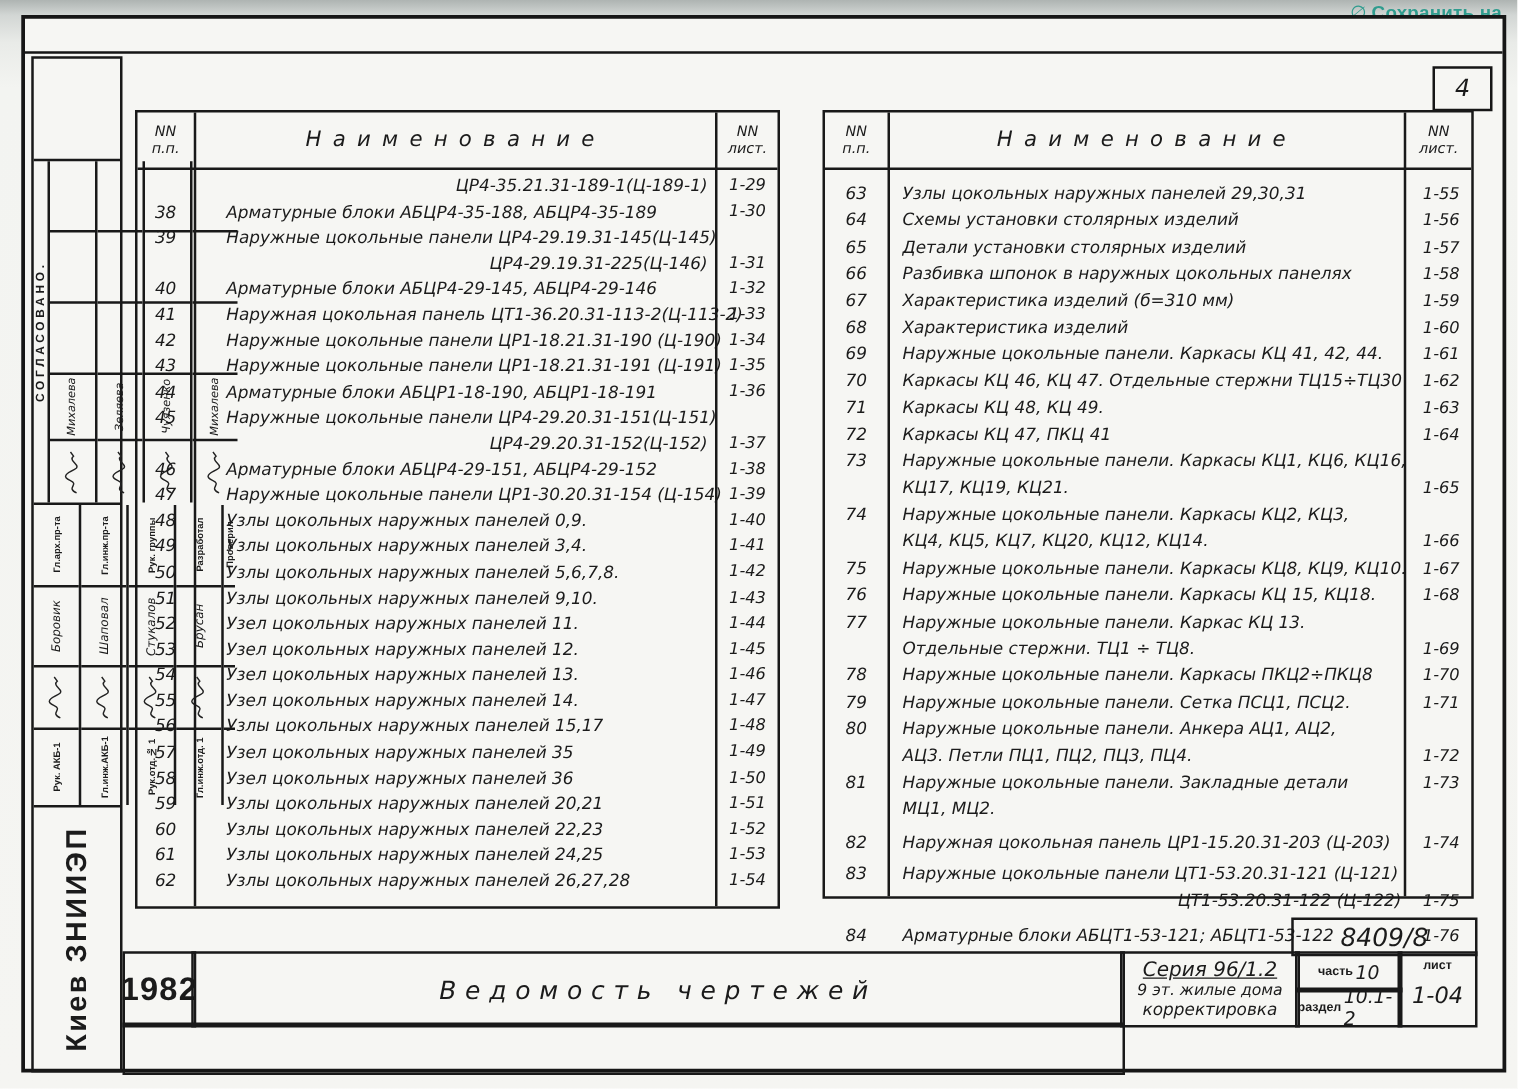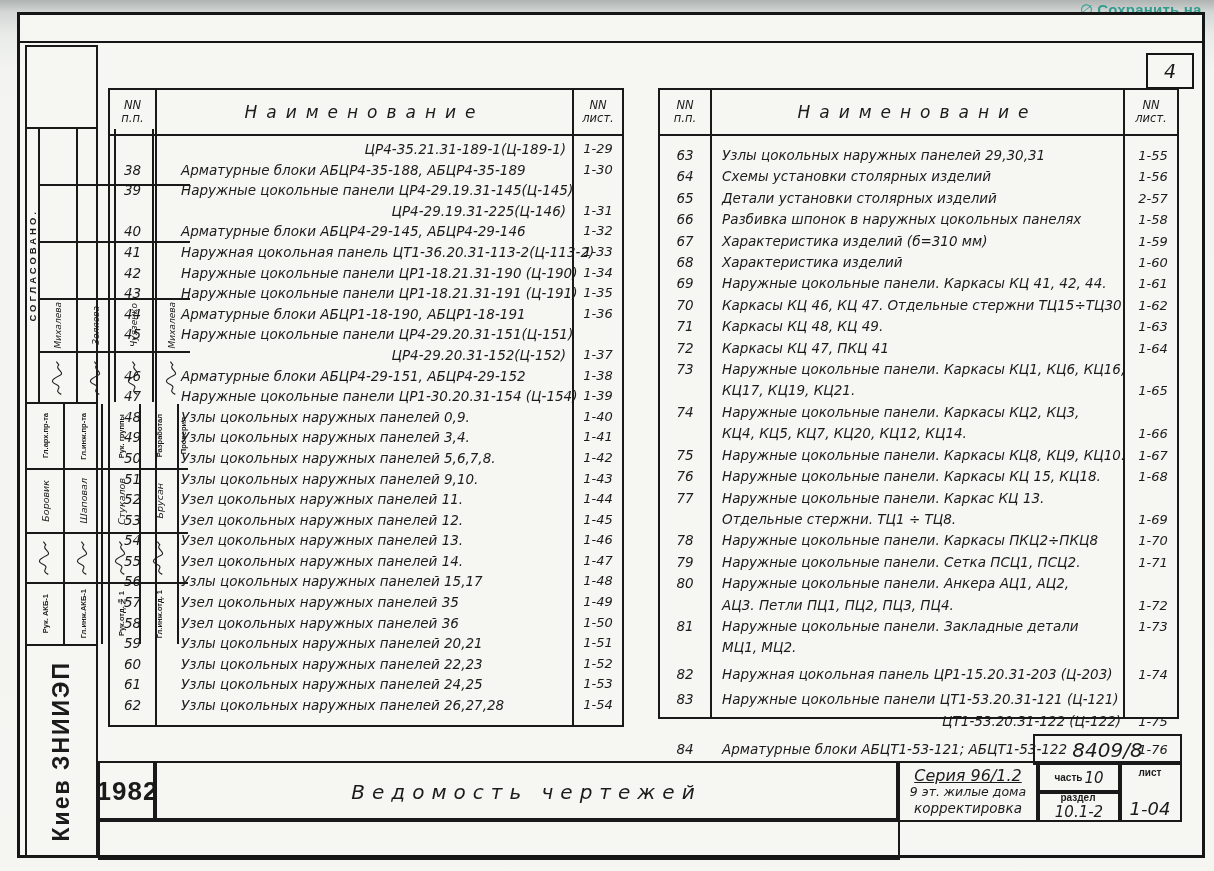--- a/index.html
+++ b/index.html
@@ -63,24 +63,24 @@
   .sb-org{flex:1;display:flex;align-items:center;justify-content:center;}
   .sb-org .vtext{font-family:"Liberation Sans",sans-serif;font-weight:700;font-size:23px;letter-spacing:2px;}
   
   .cell{position:absolute;border:2.5px solid #191919;display:flex;align-items:center;justify-content:center;background:transparent;}
   .year{left:78px;top:746px;width:55px;height:57px;font-family:"Liberation Sans",sans-serif;font-weight:700;font-size:26px;letter-spacing:1px;}
   .maintitle{left:133px;top:746px;width:743px;height:57px;font-style:italic;font-size:20px;letter-spacing:7px;}
   .docno{left:1013px;top:719px;width:145px;height:27px;font-style:italic;font-size:20px;}
   .series{left:876px;top:746px;width:140px;height:57px;flex-direction:column;font-style:italic;line-height:16px;}
   .series .s1{font-size:16px;text-decoration:underline;} .series .s2{font-size:12.5px;} .series .s3{font-size:13.5px;}
   .part,.section{left:1016px;width:82px;display:flex;}
-  .part{top:746px;height:29px;} .section{top:775px;height:28px;flex-direction:column;}
+  .part{top:746px;height:29px;} .section{top:775px;height:28px;}
   .pslabel{font-family:"Liberation Sans",sans-serif;font-weight:700;font-size:10px;margin-right:2px;}
   .psvalue{font-style:italic;font-size:15px;}
-  .sheetno{left:1098px;top:746px;width:60px;height:57px;flex-direction:column;justify-content:flex-start;gap:12px;}
+  .sheetno{left:1098px;top:746px;width:60px;height:57px;flex-direction:column;justify-content:flex-start;}
   .sheetno .lab{font-family:"Liberation Sans",sans-serif;font-weight:700;font-size:10px;margin-top:4px;}
   .sheetno .val{font-style:italic;font-size:18px;margin-top:8px;}
   .bottomband{left:78px;top:803px;width:798px;height:38px;}
 </style>
 </head>
 <body>
 
 <div id="screen">
 
   <div class="overlay">
@@ -465,21 +465,21 @@
             <div class="tname">
               <div class="tline">Схемы установки столярных изделий</div>
             </div>
             <div class="tsheet">1-56</div>
           </div>
           <div class="trow">
             <div class="tnum">65</div>
             <div class="tname">
               <div class="tline">Детали установки столярных изделий</div>
             </div>
-            <div class="tsheet">2-57</div>
+            <div class="tsheet">1-57</div>
           </div>
           <div class="trow">
             <div class="tnum">66</div>
             <div class="tname">
               <div class="tline">Разбивка шпонок в наружных цокольных панелях</div>
             </div>
             <div class="tsheet">1-58</div>
           </div>
           <div class="trow">
             <div class="tnum">67</div>

